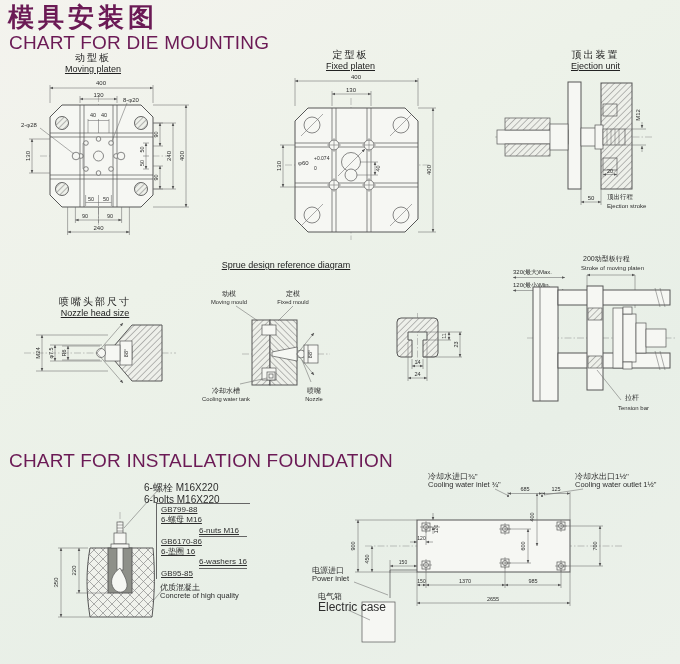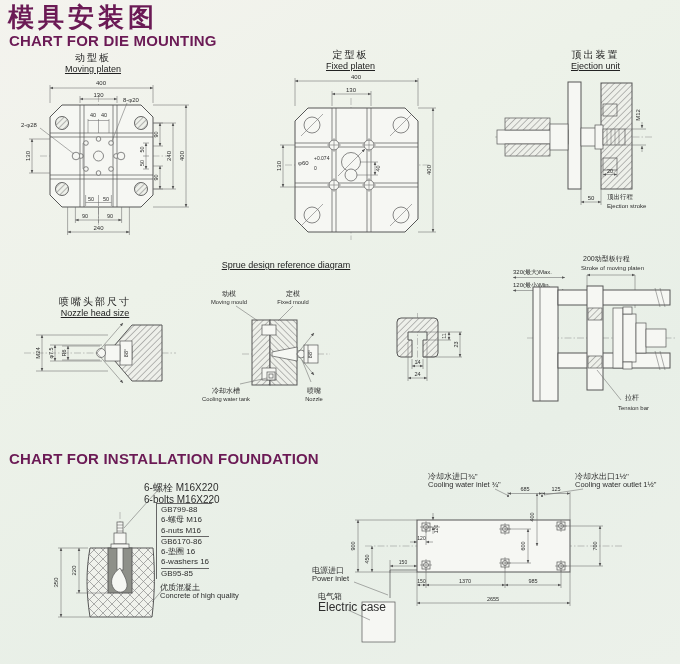--- a/index.html
+++ b/index.html
@@ -1,36 +1,36 @@
 <!DOCTYPE html>
 <html><head>
 <meta charset="utf-8">
 <style>
   html,body{margin:0;padding:0;}
   .page{position:relative;width:680px;height:664px;overflow:hidden;
         background:linear-gradient(150deg,#f4f3ee 0%,#edf2e9 35%,#e8efe7 70%,#ecf1ea 100%);
         font-family:"Liberation Sans",sans-serif;}
   .lbl{position:absolute;color:#2e2e2e;font-family:"Liberation Sans",sans-serif;line-height:1.15;}
   .sec-zh{font-size:26px;font-weight:bold;color:#6b1a55;letter-spacing:4px;}
-  .sec-en{font-size:15px;font-weight:bold;color:#6b1a55;letter-spacing:0.2px;}
+  .sec-en{font-size:19px;font-weight:normal;color:#6b1a55;letter-spacing:0.2px;}
   .dt{text-align:center;color:#222;}
   .dt .zh{font-size:10px;letter-spacing:2px;}
   .dt .en{font-size:9px;text-decoration:underline;}
   svg{position:absolute;overflow:visible;}
   svg text{font-family:"Liberation Sans",sans-serif;fill:#2e2e2e;}
   .t7{font-size:7px}.t65{font-size:6.5px}.t6{font-size:6px}.t55{font-size:5.5px}.t5{font-size:5px}.t58{font-size:5.8px}
   .mid{text-anchor:middle}
   .ln2{stroke:#565656;stroke-width:0.7;fill:none}
   .th{stroke:#6b6b6b;stroke-width:0.55;fill:none}
   .cl{stroke:#8a8a8a;stroke-width:0.5;stroke-dasharray:7 2 1.5 2;fill:none}
   .wh{fill:#f6f7f3;stroke:#565656;stroke-width:1}
   .wh2{fill:#f6f7f3;stroke:#565656;stroke-width:0.7}
-  .plist{font-size:8px;color:#2e2e2e;border-left:1px solid #666;border-top:1px solid #666;padding:1px 3px 0 4px;}
+  .plist{font-size:8px;color:#2e2e2e;border-left:1px solid #666;border-top:1px solid #666;padding:1px 3px 0 4px;text-decoration:underline;}
   .plist .row{line-height:10.3px;white-space:nowrap;}
-  .plist .u{border-bottom:1px solid #666;}
+  .plist .u{border-bottom:1px solid #666;margin-left:38px;}
 </style>
 </head>
 <body>
 
 <div class="page">
 
   <div class="lbl sec-zh" style="left:8px;top:3px">模具安装图</div>
   <div class="lbl sec-en" style="left:9px;top:32px">CHART FOR DIE MOUNTING</div>
 
   <div class="lbl dt" style="left:28px;top:52px;width:130px">

